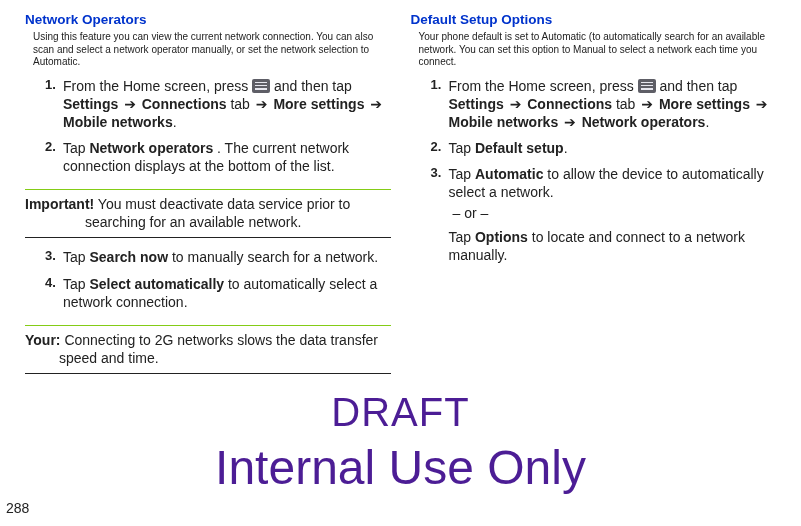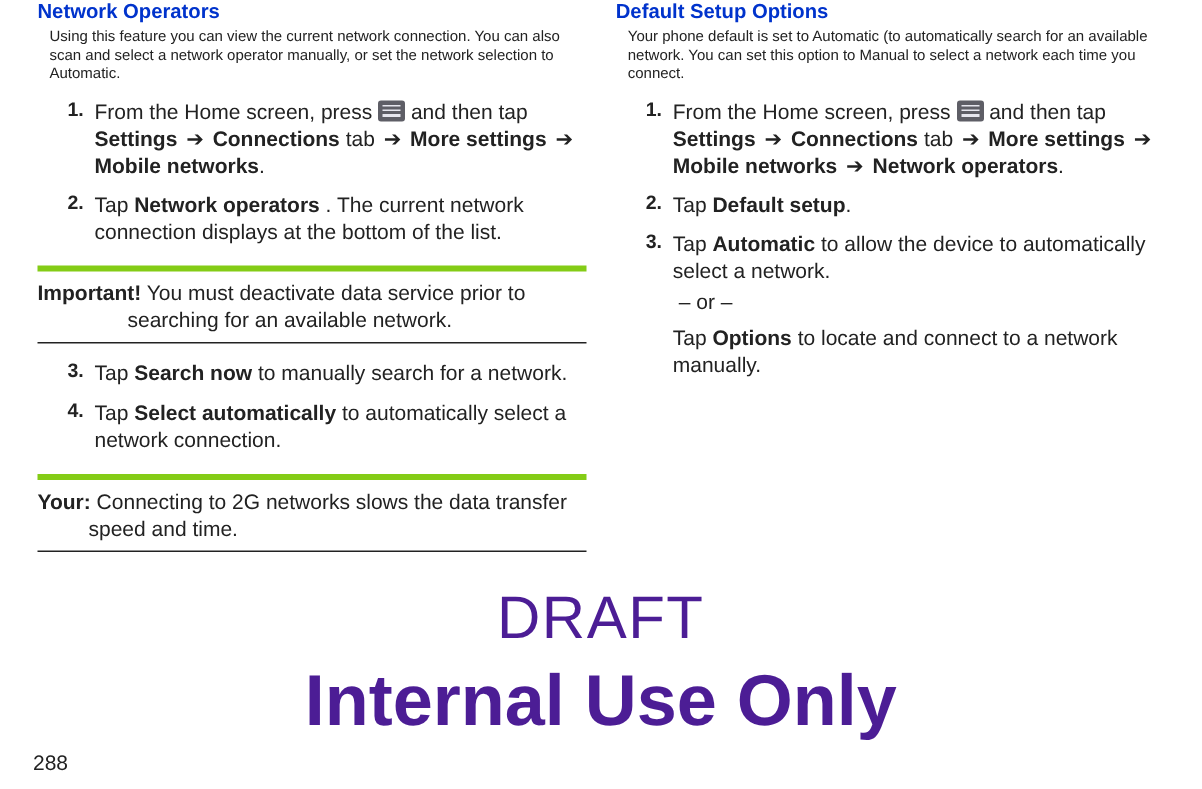--- a/index.html
+++ b/index.html
@@ -9,21 +9,21 @@
     font-family: Arial, Helvetica, sans-serif;
     color: #222;
     width: 801px;
     height: 526px;
     position: relative;
     overflow: hidden;
   }
   .page {
     display: flex;
     flex-direction: row;
-    padding: 0 15px 0 15px;
+    padding: 12px 15px 0 15px;
     box-sizing: border-box;
     width: 100%;
   }
   .col {
     flex: 1;
     padding: 0 10px;
     box-sizing: border-box;
   }
   .section-title {
     color: #0033cc;
@@ -75,21 +75,21 @@
     left: 3px; right: 3px; top: 3px; bottom: 3px;
     display: flex;
     flex-direction: column;
     justify-content: space-between;
   }
   .icon .bars div {
     height: 1.6px;
     background: #e6e6ee;
   }
   .callout {
-    border-top: 4px solid #84cc16;
+    border-top: 1px solid #84cc16;
     border-bottom: 1px solid #222;
     padding: 6px 0;
     margin: 6px 0 10px 0;
     font-size: 14px;
     line-height: 1.25;
     font-family: "Helvetica Neue", Arial, sans-serif;
     font-stretch: condensed;
   }
   .callout .label { font-weight: bold; }
   .callout .body { display: inline; }
@@ -116,25 +116,24 @@
     font-family: Helvetica, Arial, sans-serif;
   }
   .wm-draft {
     top: 390px;
     font-size: 40px;
     letter-spacing: 1px;
   }
   .wm-internal {
     top: 440px;
     font-size: 48px;
-    font-weight: bold;
   }
   .pagenum {
     position: absolute;
-    left: 22px;
+    left: 6px;
     bottom: 10px;
     font-size: 14px;
     font-family: "Helvetica Neue", Arial, sans-serif;
     font-stretch: condensed;
   }
 </style>
 </head>
 <body>
 
 <div class="page">

